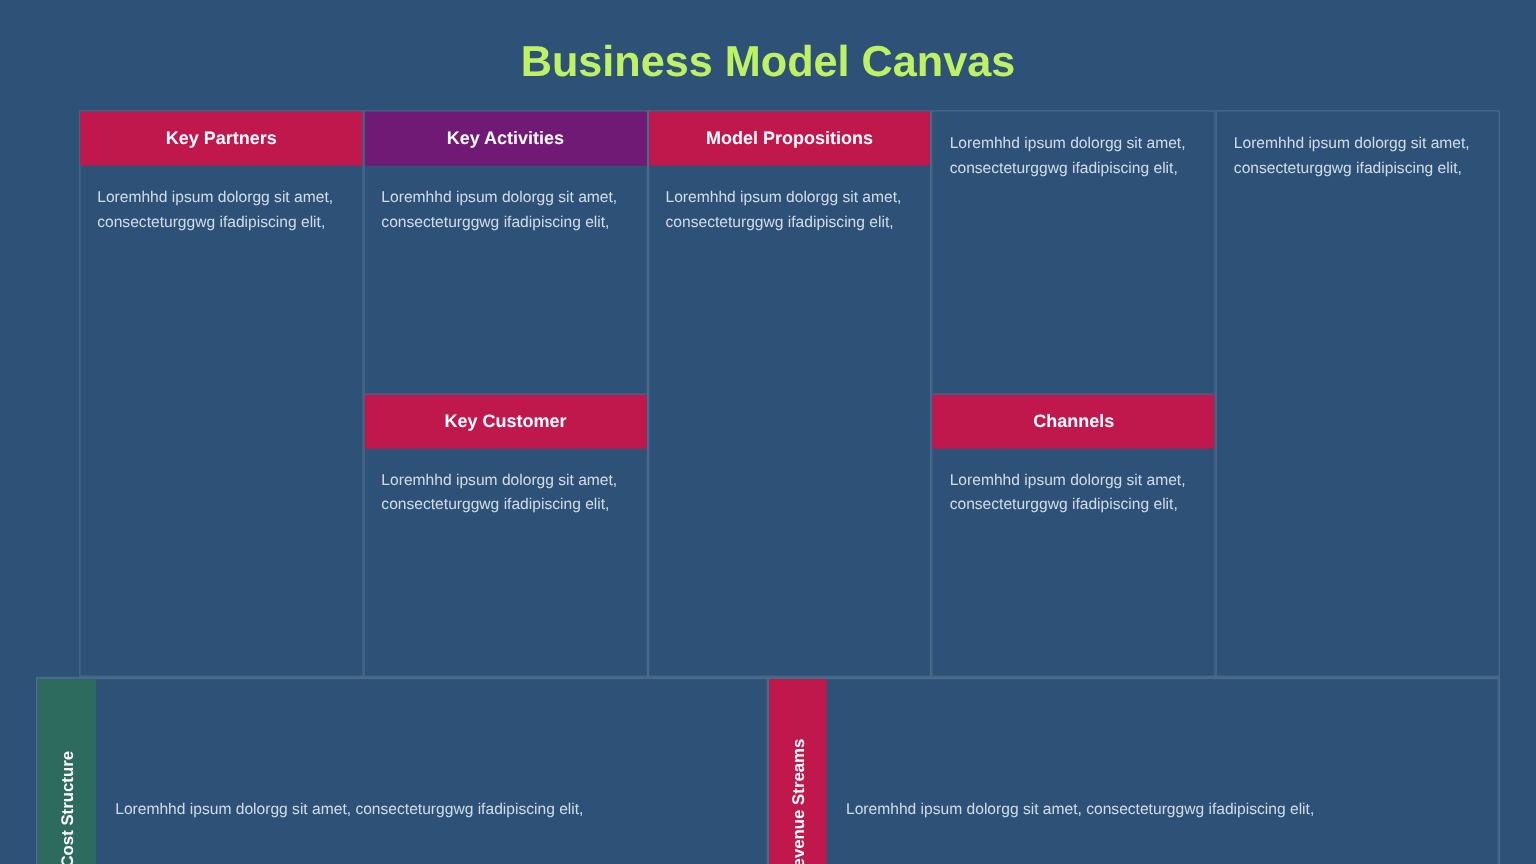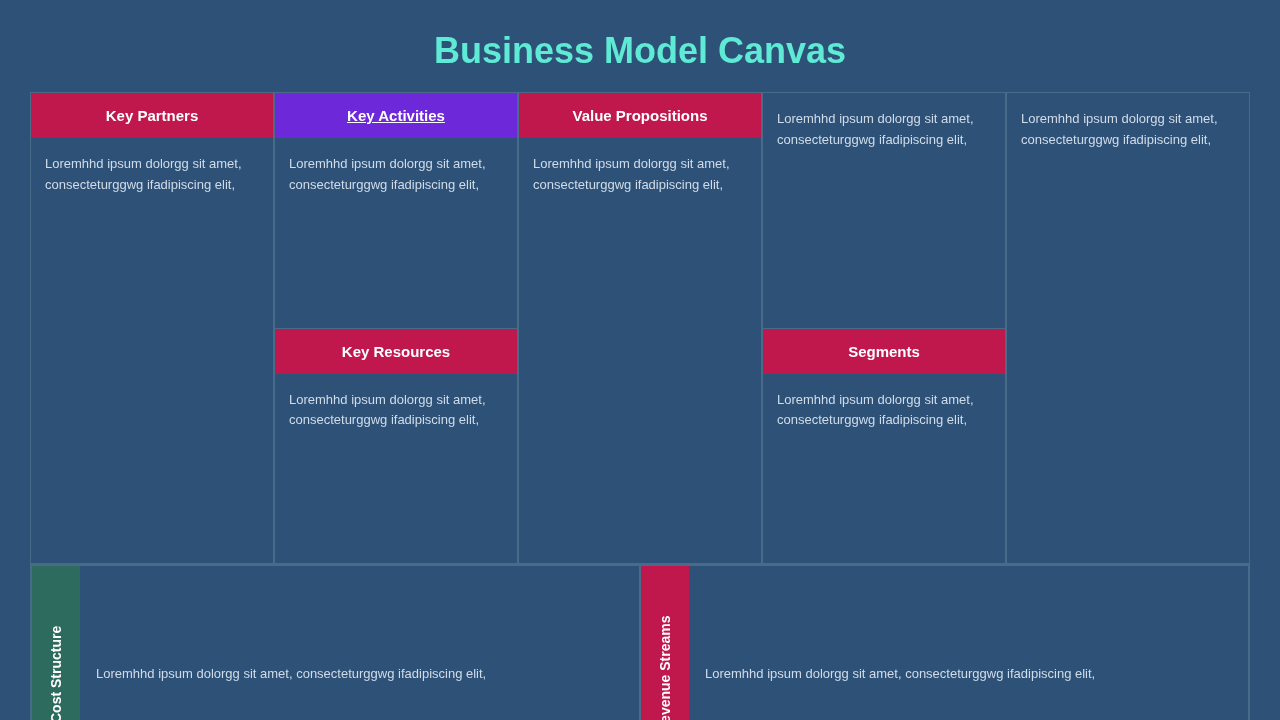--- a/index.html
+++ b/index.html
@@ -10,42 +10,41 @@
       font-family: 'Segoe UI', Arial, sans-serif;
       overflow: hidden;
       color: white;
     }
 
     .page-title {
       text-align: center;
       padding: 30px 0 20px 0;
       font-size: 36px;
       font-weight: bold;
-      color: #5eead4;
+      color: #bef264;
     }
 
     .canvas-wrapper {
       padding: 0 30px;
     }
 
     .cell-header {
       padding: 14px 10px;
       text-align: center;
       font-weight: bold;
       font-size: 15px;
       color: white;
     }
 
     .cell-header.crimson {
       background-color: #c0174d;
     }
 
     .cell-header.teal {
-      background-color: #6d28d9;
-      text-decoration: underline;
+      background-color: #701a75;
     }
 
     .cell-body {
       padding: 16px 14px;
       font-size: 13px;
       color: #d0dce8;
       line-height: 1.6;
       flex: 1;
     }
 
@@ -93,20 +92,21 @@
       font-size: 13px;
       color: #d0dce8;
       line-height: 1.7;
       display: flex;
       align-items: center;
     }
 
     .top-section {
       display: flex;
       height: 472px;
+      margin-left: 36px;
     }
 
     .top-col {
       flex: 1;
       border: 1px solid #4a6a8a;
       display: flex;
       flex-direction: column;
     }
 
     .split-col {
@@ -149,36 +149,36 @@
       <div class="cell-header crimson">Key Partners</div>
       <div class="cell-body">Loremhhd ipsum dolorgg sit amet, consecteturggwg ifadipiscing elit,</div>
     </div>
 
     <div class="split-col">
       <div class="split-top">
         <div class="cell-header teal">Key Activities</div>
         <div class="cell-body">Loremhhd ipsum dolorgg sit amet, consecteturggwg ifadipiscing elit,</div>
       </div>
       <div class="split-bottom">
-        <div class="cell-header crimson">Key Resources</div>
+        <div class="cell-header crimson">Key Customer</div>
         <div class="cell-body">Loremhhd ipsum dolorgg sit amet, consecteturggwg ifadipiscing elit,</div>
       </div>
     </div>
 
     <div class="full-col">
-      <div class="cell-header crimson">Value Propositions</div>
+      <div class="cell-header crimson">Model Propositions</div>
       <div class="cell-body">Loremhhd ipsum dolorgg sit amet, consecteturggwg ifadipiscing elit,</div>
     </div>
 
     <div class="split-col">
       <div class="split-top">
         <div class="cell-body">Loremhhd ipsum dolorgg sit amet, consecteturggwg ifadipiscing elit,</div>
       </div>
       <div class="split-bottom">
-        <div class="cell-header crimson">Segments</div>
+        <div class="cell-header crimson">Channels</div>
         <div class="cell-body">Loremhhd ipsum dolorgg sit amet, consecteturggwg ifadipiscing elit,</div>
       </div>
     </div>
 
     <div class="top-col">
       <div class="cell-body">Loremhhd ipsum dolorgg sit amet, consecteturggwg ifadipiscing elit,</div>
     </div>
 
   </div>
 

